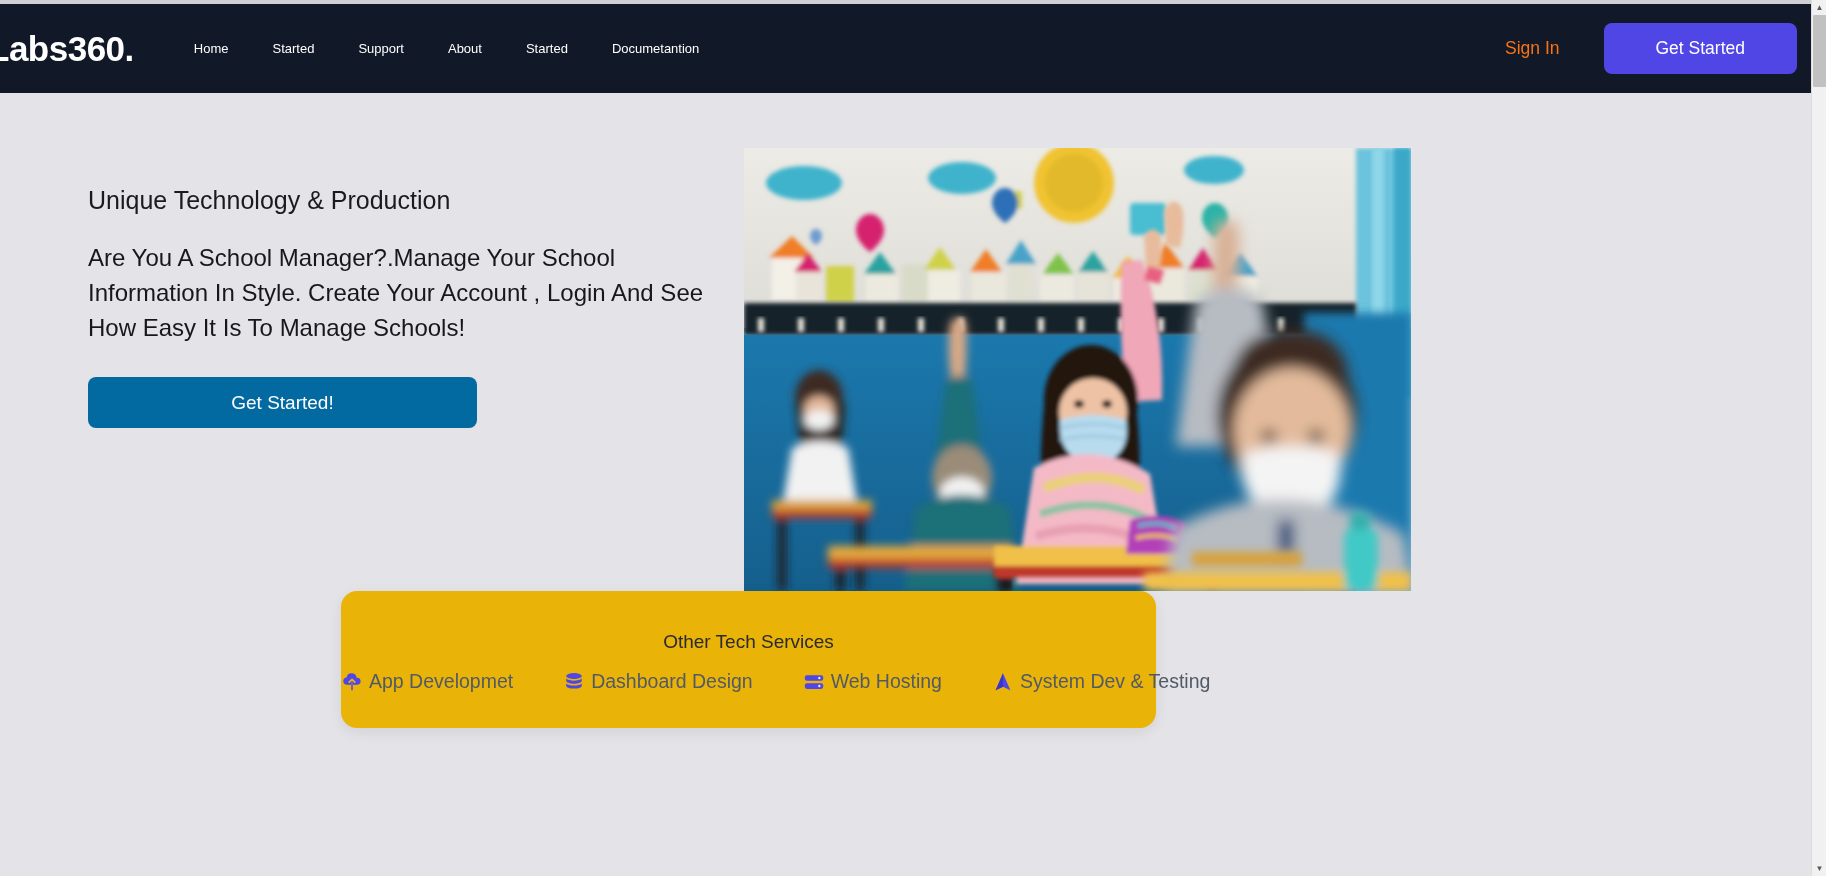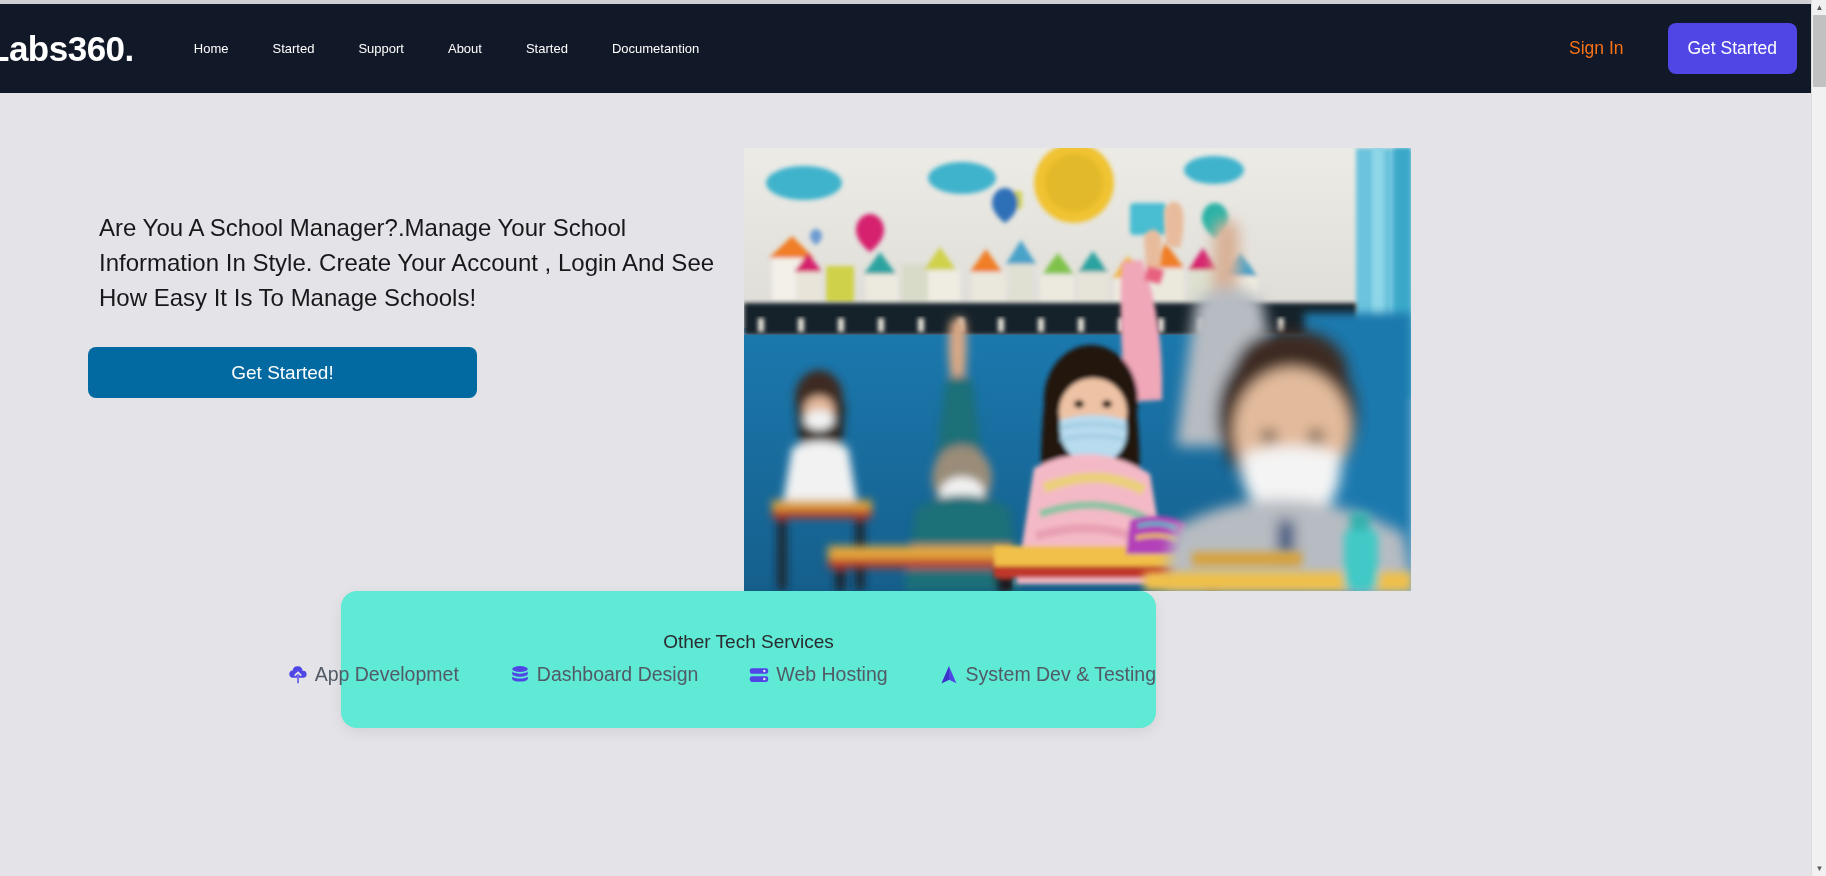--- a/index.html
+++ b/index.html
@@ -68,21 +68,21 @@
     text-decoration: none;
     cursor: pointer;
     white-space: nowrap;
   }
   #nav-cta {
     background: #4f46e5;
     color: #ffffff;
     font-size: 17.5px;
     border: none;
     border-radius: 8px;
-    padding: 15px 20px;
+    padding: 15px 52px;
     cursor: pointer;
     font-family: inherit;
     white-space: nowrap;
   }
 
   
   #hero-text {
     position: absolute;
     left: 88px;
     top: 185px;
@@ -101,21 +101,20 @@
     line-height: 1.05;
     margin-top: 20px;
     letter-spacing: -0.5px;
   }
   #hero-paragraph {
     font-size: 24px;
     color: #18181b;
     line-height: 1.45;
     margin-top: 26px;
     width: 625px;
-    margin-left: 11px;
   }
   #hero-cta {
     margin-top: 32px;
     background: #0369a1;
     color: #ffffff;
     font-size: 19px;
     border: none;
     border-radius: 8px;
     width: 389px;
     height: 51px;
@@ -135,37 +134,37 @@
   }
   #hero-image .photo { position: absolute; inset: 0; }
 
   
   #services-card {
     position: absolute;
     left: 341px;
     top: 591px;
     width: 815px;
     height: 137px;
-    background: #5eead4;
+    background: #eab308;
     border-radius: 16px;
     box-shadow: 0 4px 14px rgba(0,0,0,0.08);
     z-index: 5;
   }
   #services-title {
     text-align: center;
     font-size: 19px;
     color: #2a2a30;
     padding-top: 40px;
   }
   #services-row {
     display: flex;
-    justify-content: flex-end;
+    justify-content: flex-start;
     align-items: center;
     gap: 50px;
-    margin-top: 10px;
+    margin-top: 17px;
   }
   .service-item {
     display: flex;
     align-items: center;
     gap: 6px;
     cursor: pointer;
   }
   .service-label {
     font-size: 19.5px;
     color: #525a66;
@@ -212,20 +211,21 @@
     <a class="nav-link">Documetantion</a>
   </nav>
 
   <div id="nav-right">
     <a id="signin-link">Sign In</a>
     <button id="nav-cta">Get Started</button>
   </div>
 </div>
 
 <div id="hero-text">
+  <div id="hero-eyebrow">Unique Technology &amp; Production</div>
   <p id="hero-paragraph">Are You A School Manager?.Manage Your School Information In Style. Create Your Account , Login And See How Easy It Is To Manage Schools!</p>
   <button id="hero-cta">Get Started!</button>
 </div>
 
 <div id="hero-image">
   <svg class="photo" viewBox="0 0 667 443" preserveAspectRatio="none">
     <defs>
       <linearGradient id="wallg" x1="0" y1="0" x2="0" y2="1">
         <stop offset="0" stop-color="#ecebe6"></stop>
           <stop offset="1" stop-color="#dedcd6"></stop>

